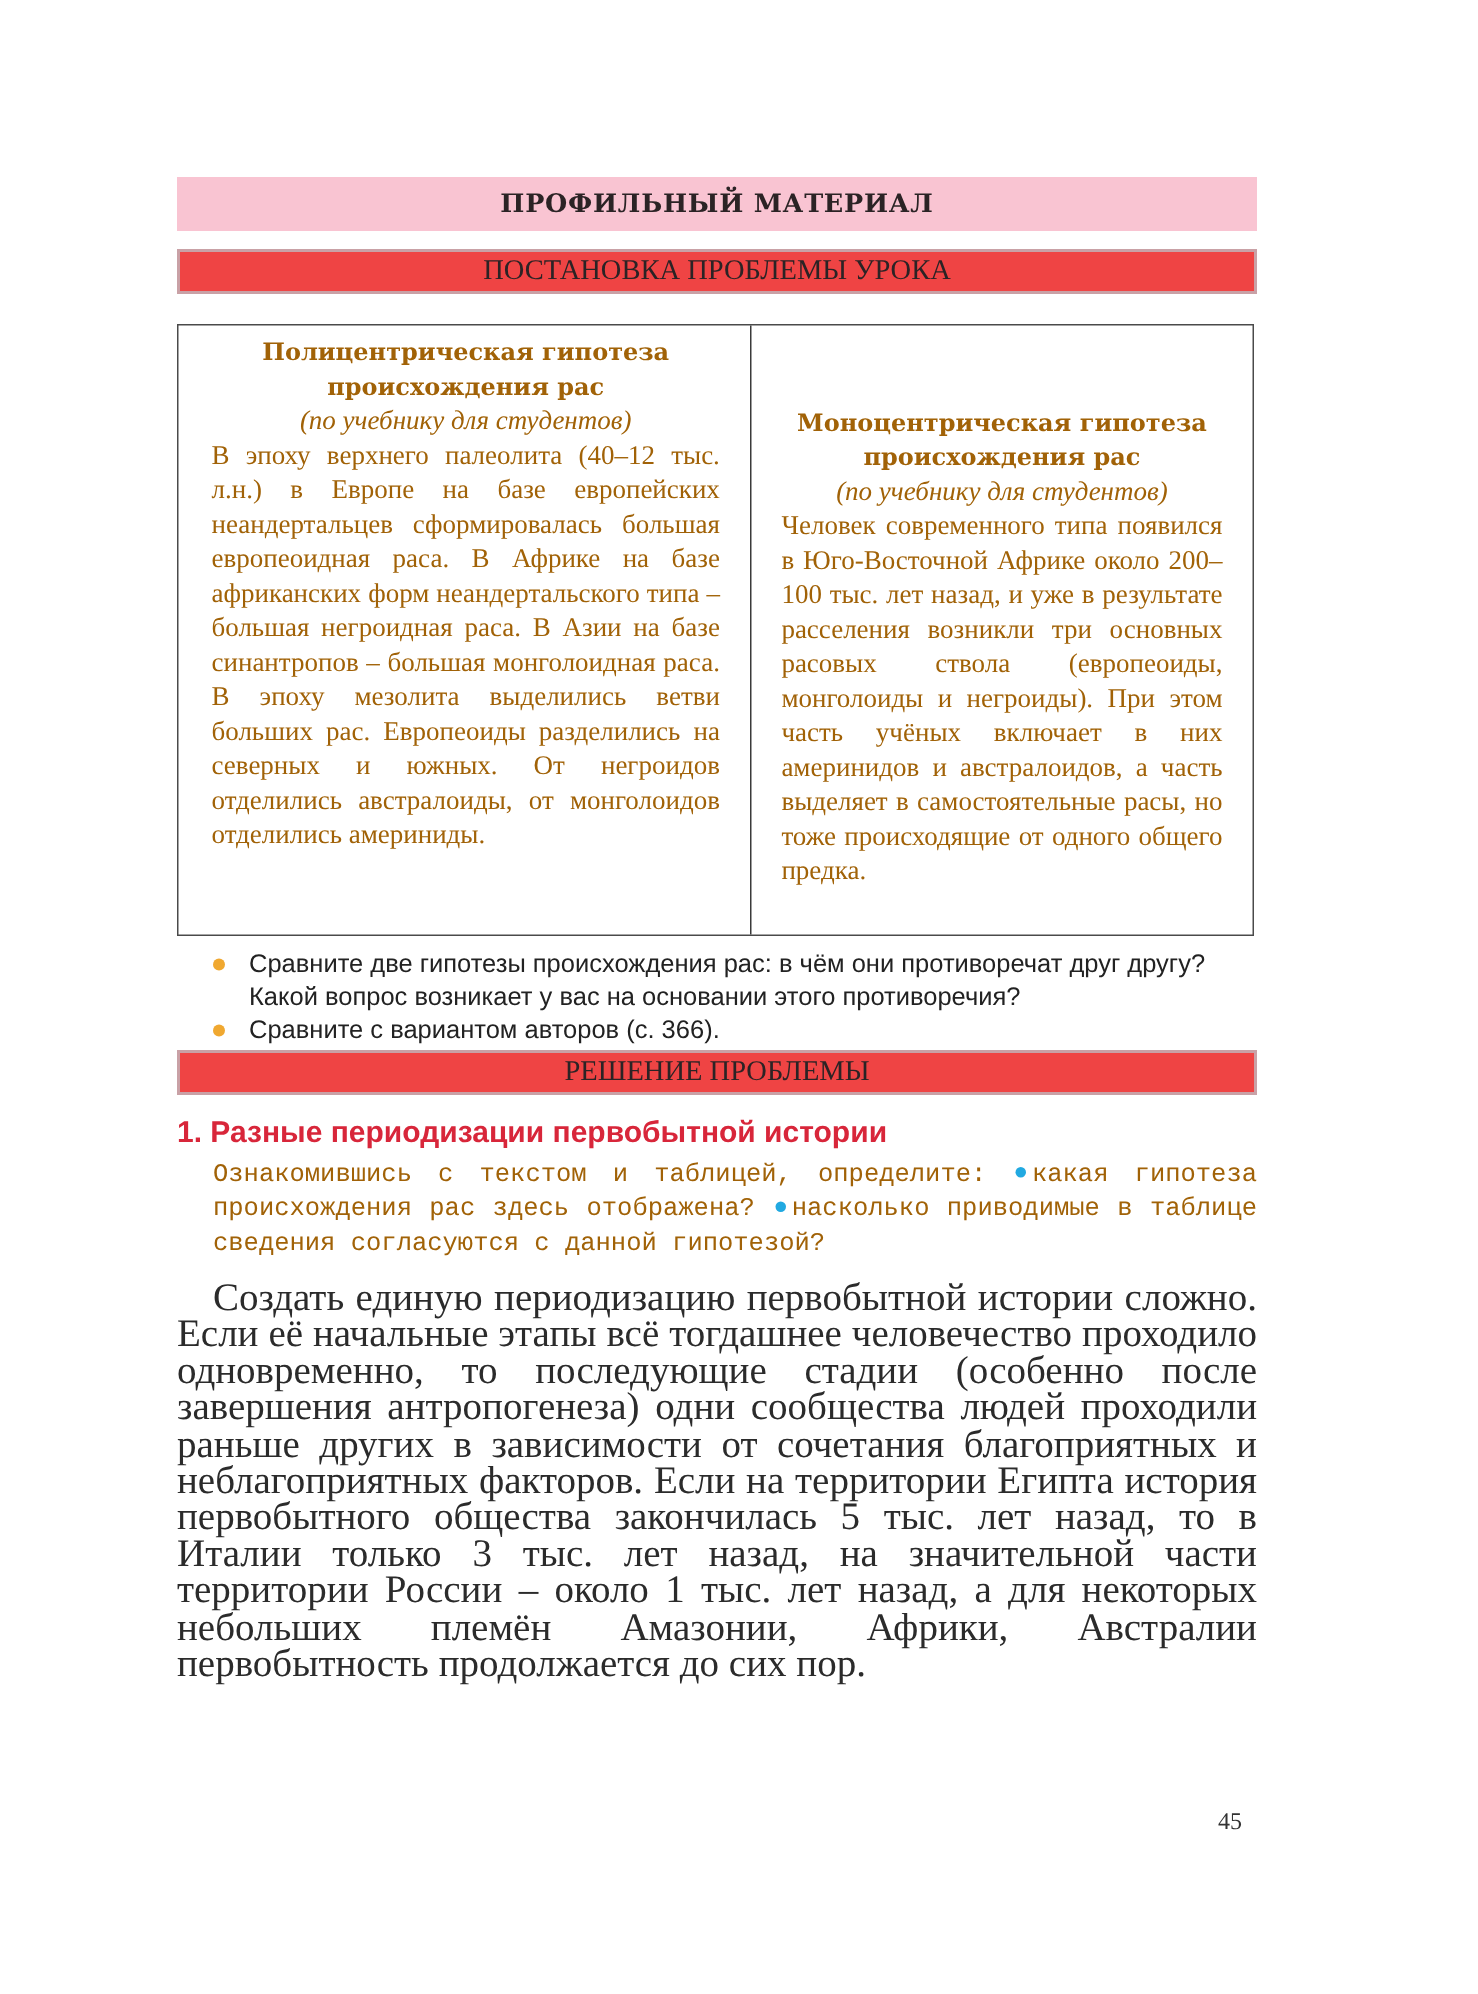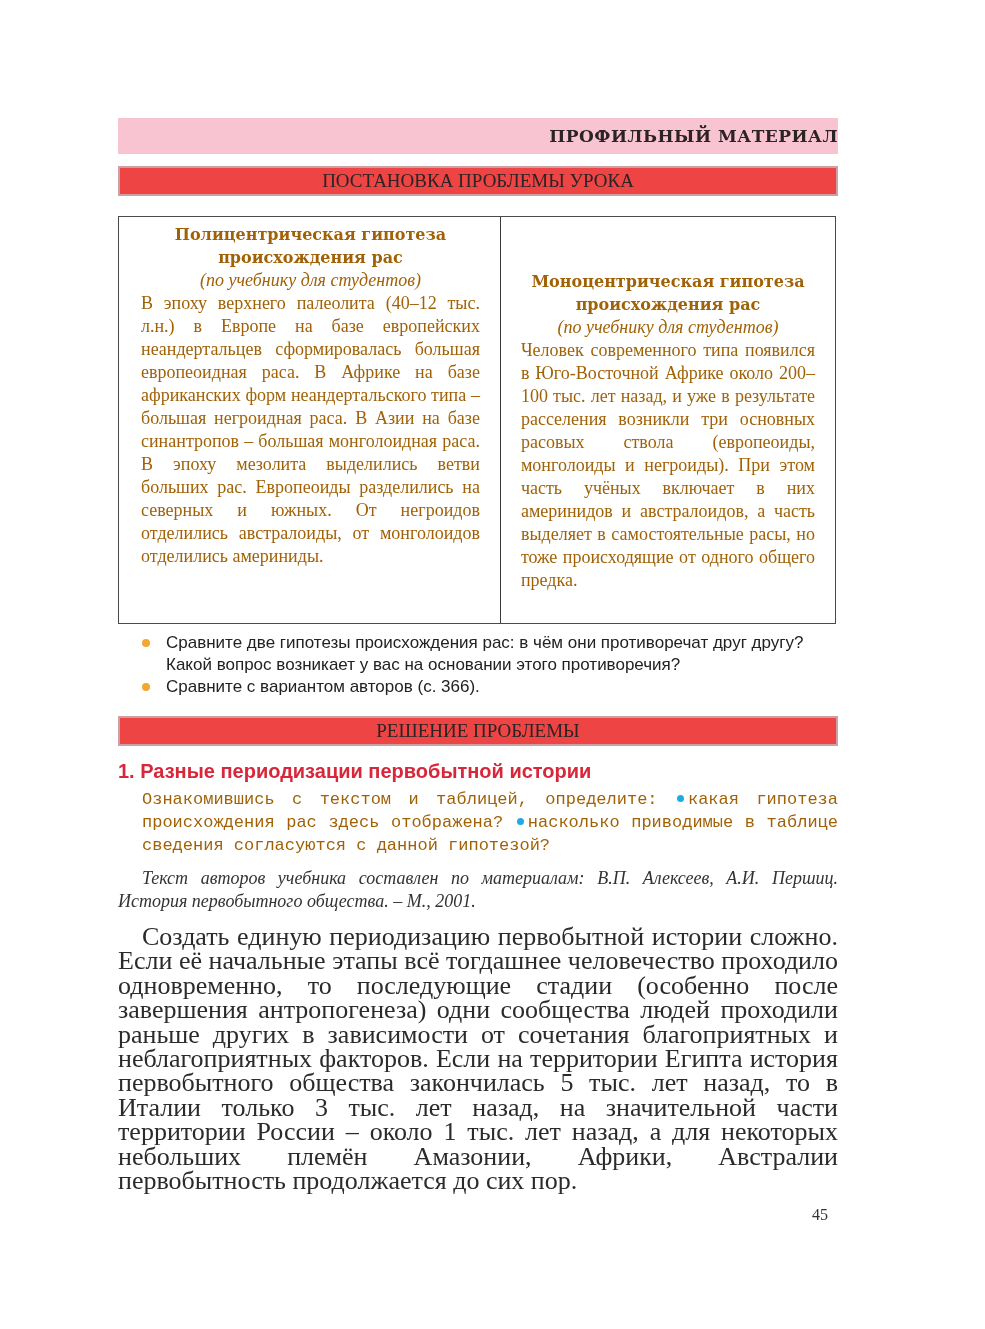--- a/index.html
+++ b/index.html
@@ -1,21 +1,21 @@
 <!DOCTYPE html>
 <html><head>
 <meta charset="utf-8">
 <style>
   html, body { margin: 0; padding: 0; background: #ffffff; }
   body { width: 985px; height: 1329px; position: relative; overflow: hidden; color: #2a2a2a; }
   .page { position: absolute; left: 118px; top: 118px; width: 720px; }
 
   .banner-profile {
     height: 36px; background: #f9c4d2;
-    display: flex; align-items: center; justify-content: flex-end;
+    display: flex; align-items: center; justify-content: center;
     font-family: "DejaVu Serif", serif; font-weight: bold; font-size: 17px;
     letter-spacing: 0.5px; color: #2b2325;
   }
   .banner-section {
     margin-top: 12px; height: 30px; background: #ef4444;
     border: 2px solid #c9a1a6; box-sizing: border-box;
     display: flex; align-items: center; justify-content: center;
     font-family: "Liberation Serif", serif; font-size: 19px; color: #2b2325;
   }
   .hyp-table {
@@ -26,21 +26,21 @@
   .hyp-col.left { width: 383px; border-right: 1.5px solid #3a3a3a; }
   .hyp-col.right { width: 335px; padding: 6px 20px 0 20px; margin-top: 47px; }
   .hyp-title { text-align: center; font-weight: bold; font-family: "DejaVu Serif", serif; font-size: 16px; line-height: 23px; }
   .hyp-sub { text-align: center; font-style: italic; }
   .hyp-body { text-align: justify; hyphens: manual; }
 
   .questions { margin-top: 8px; padding-left: 20px; font-family: "Liberation Sans", sans-serif; font-size: 17px; line-height: 22px; color: #222; }
   .q-item { position: relative; padding-left: 28px; }
   .bullet-orange { position: absolute; left: 4px; top: 7px; width: 8px; height: 8px; border-radius: 50%; background: #f0a830; }
 
-  .banner-solution { margin-top: 18px; text-align: right; }
+  .banner-solution { margin-top: 2px; text-align: right; }
 
   .sub-heading {
     margin-top: 12px; font-family: "Liberation Sans", sans-serif; font-weight: bold;
     font-size: 20px; color: #d8263a; line-height: 26px;
   }
   .task { margin-top: 4px; padding-left: 24px; font-family: Liberation Mono, monospace; font-size: 17px; line-height: 23px; color: #a16207; text-align: justify; }
   .bullet-blue { display: inline-block; width: 7px; height: 7px; border-radius: 50%; background: #21a9e1; vertical-align: middle; margin: 0 4px 3px 2px; }
 
   .source { margin-top: 10px; font-family: "Liberation Serif", serif; font-style: italic; font-size: 18px; line-height: 23px; color: #333; text-indent: 24px; text-align: justify; }
 
@@ -90,18 +90,17 @@
   </div>
 
   <div class="sub-heading">1. Разные периодизации первобытной истории</div>
 
   <div class="task">
     <span>Ознакомившись с текстом и таблицей, определите:</span>
     <span class="bullet-blue"></span><span>какая гипотеза происхождения рас здесь отображена?</span>
     <span class="bullet-blue"></span><span>насколько приводимые в таблице сведения согласуются с данной гипотезой?</span>
   </div>
 
-  <div class="source">Текст авторов учебника составлен по материалам: В.П. Алексеев, А.И. Першиц. История первобытного общества. – М., 2001.</div>
 
   <div class="main-text">Создать единую периодизацию первобытной истории сложно. Если её начальные этапы всё тогдашнее человечество проходило одновременно, то последующие стадии (особенно после завершения антропогенеза) одни сообщества людей проходили раньше других в зависимости от сочетания благоприятных и неблагоприятных факторов. Если на территории Египта история первобытного общества закончилась 5 тыс. лет назад, то в Италии только 3 тыс. лет назад, на значительной части территории России – около 1 тыс. лет назад, а для некоторых небольших племён Амазонии, Африки, Австралии первобытность продолжается до сих пор.</div>
 </div>
 
 <div class="page-number">45</div>
 
 </body></html>

